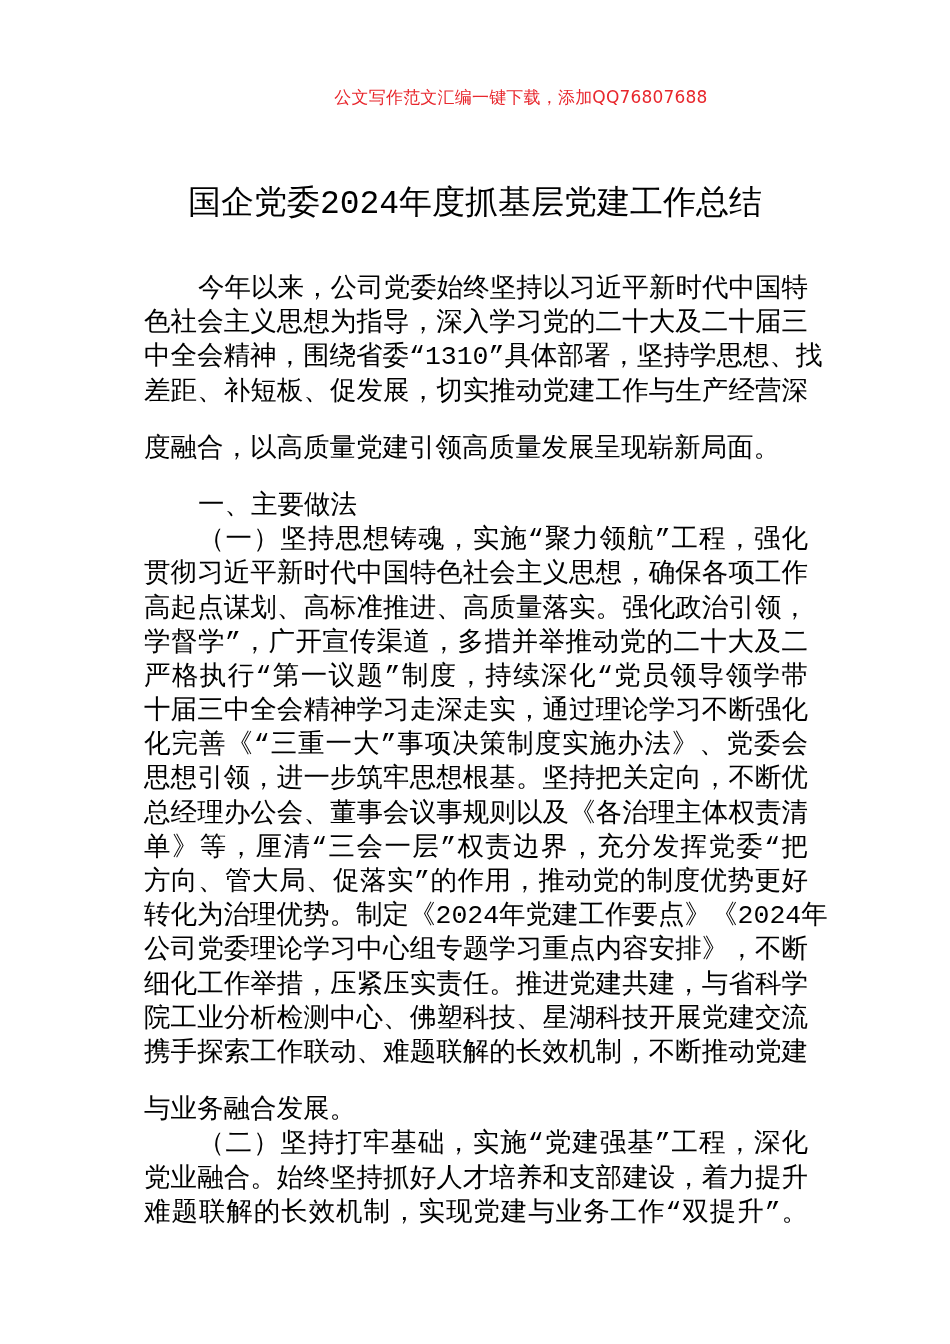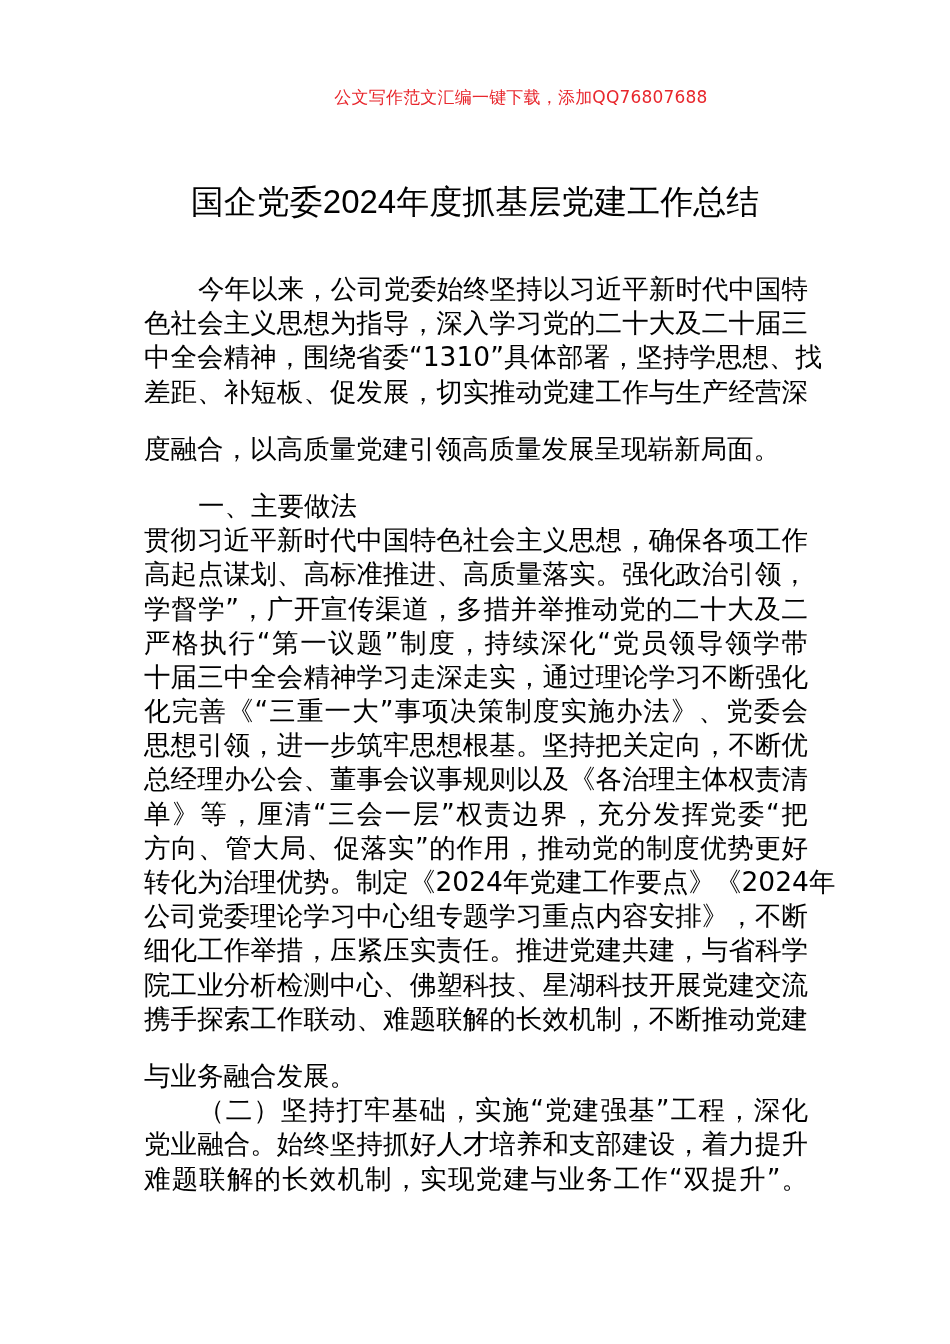--- a/index.html
+++ b/index.html
@@ -1,22 +1,22 @@
 <!DOCTYPE html>
 <html><head>
 <meta charset="utf-8">
 <style>
   html, body { margin: 0; padding: 0; background: #ffffff; }
   body { width: 950px; height: 1344px; position: relative; overflow: hidden;
          font-family: "DejaVu Sans", "Liberation Sans", sans-serif; color: #000; }
   .watermark { position: absolute; top: 86px; left: 0; width: 950px; text-align: center;
                color: #e8262c; font-size: 17px; letter-spacing: 0.2px; padding-left: 46px; }
   .title { position: absolute; top: 180px; left: 0; width: 950px; text-align: center;
-           font-size: 33px; font-family: Liberation Sans, sans-serif; }
-  .body { position: absolute; top: 272px; left: 144px; width: 664px; }
+           font-size: 33px; font-family: Liberation Mono, monospace; }
+  .body { position: absolute; top: 272px; left: 144px; width: 664px; font-family: Liberation Mono, monospace; }
   .line { height: 34.2px; line-height: 34.2px; font-size: 26.5px; white-space: nowrap;
           text-align: justify; text-align-last: justify; overflow: visible; }
   .line.last { text-align-last: left; margin-top: 23px; }
   .line.indent { padding-left: 54px; }
 </style>
 </head>
 <body>
 
 <div class="watermark">公文写作范文汇编一键下载，添加QQ76807688</div>
 <div class="title">国企党委2024年度抓基层党建工作总结</div>
@@ -26,20 +26,21 @@
     <div class="line indent">今年以来，公司党委始终坚持以习近平新时代中国特</div>
     <div class="line">色社会主义思想为指导，深入学习党的二十大及二十届三</div>
     <div class="line">中全会精神，围绕省委“1310”具体部署，坚持学思想、找</div>
     <div class="line">差距、补短板、促发展，切实推动党建工作与生产经营深</div>
     <div class="line last">度融合，以高质量党建引领高质量发展呈现崭新局面。</div>
   </div>
   <div>
     <div class="line indent last">一、主要做法</div>
   </div>
   <div>
+    <div class="line indent">（一）坚持思想铸魂，实施“聚力领航”工程，强化</div>
     <div class="line">贯彻习近平新时代中国特色社会主义思想，确保各项工作</div>
     <div class="line">高起点谋划、高标准推进、高质量落实。强化政治引领，</div>
     <div class="line">学督学”，广开宣传渠道，多措并举推动党的二十大及二</div>
     <div class="line">严格执行“第一议题”制度，持续深化“党员领导领学带</div>
     <div class="line">十届三中全会精神学习走深走实，通过理论学习不断强化</div>
     <div class="line">化完善《“三重一大”事项决策制度实施办法》、党委会</div>
     <div class="line">思想引领，进一步筑牢思想根基。坚持把关定向，不断优</div>
     <div class="line">总经理办公会、董事会议事规则以及《各治理主体权责清</div>
     <div class="line">单》等，厘清“三会一层”权责边界，充分发挥党委“把</div>
     <div class="line">方向、管大局、促落实”的作用，推动党的制度优势更好</div>

